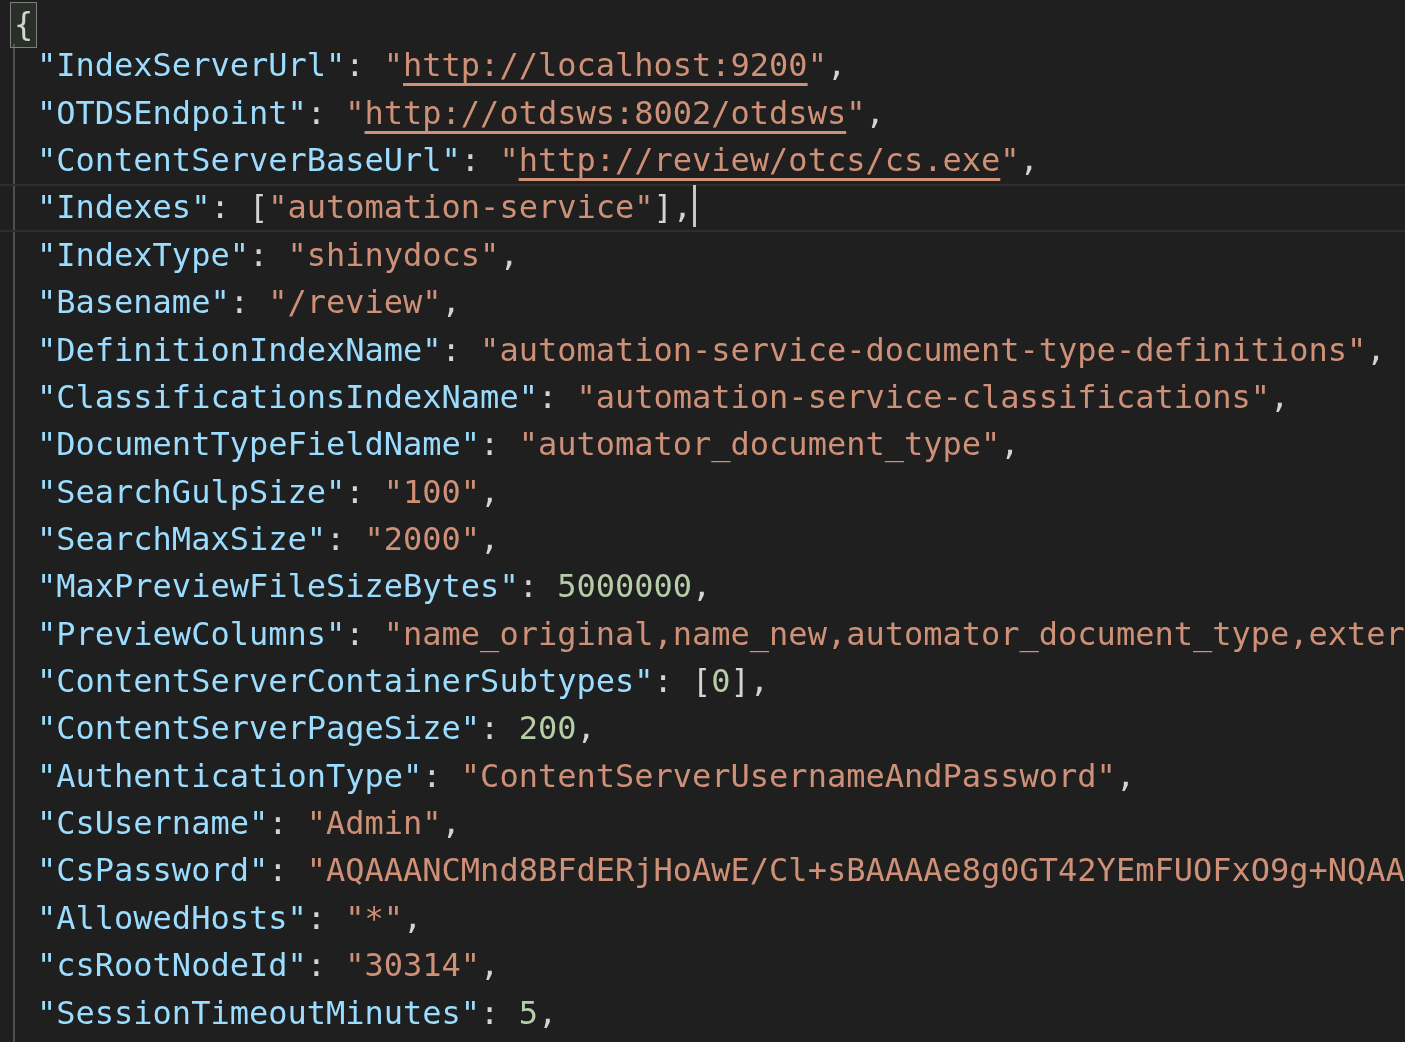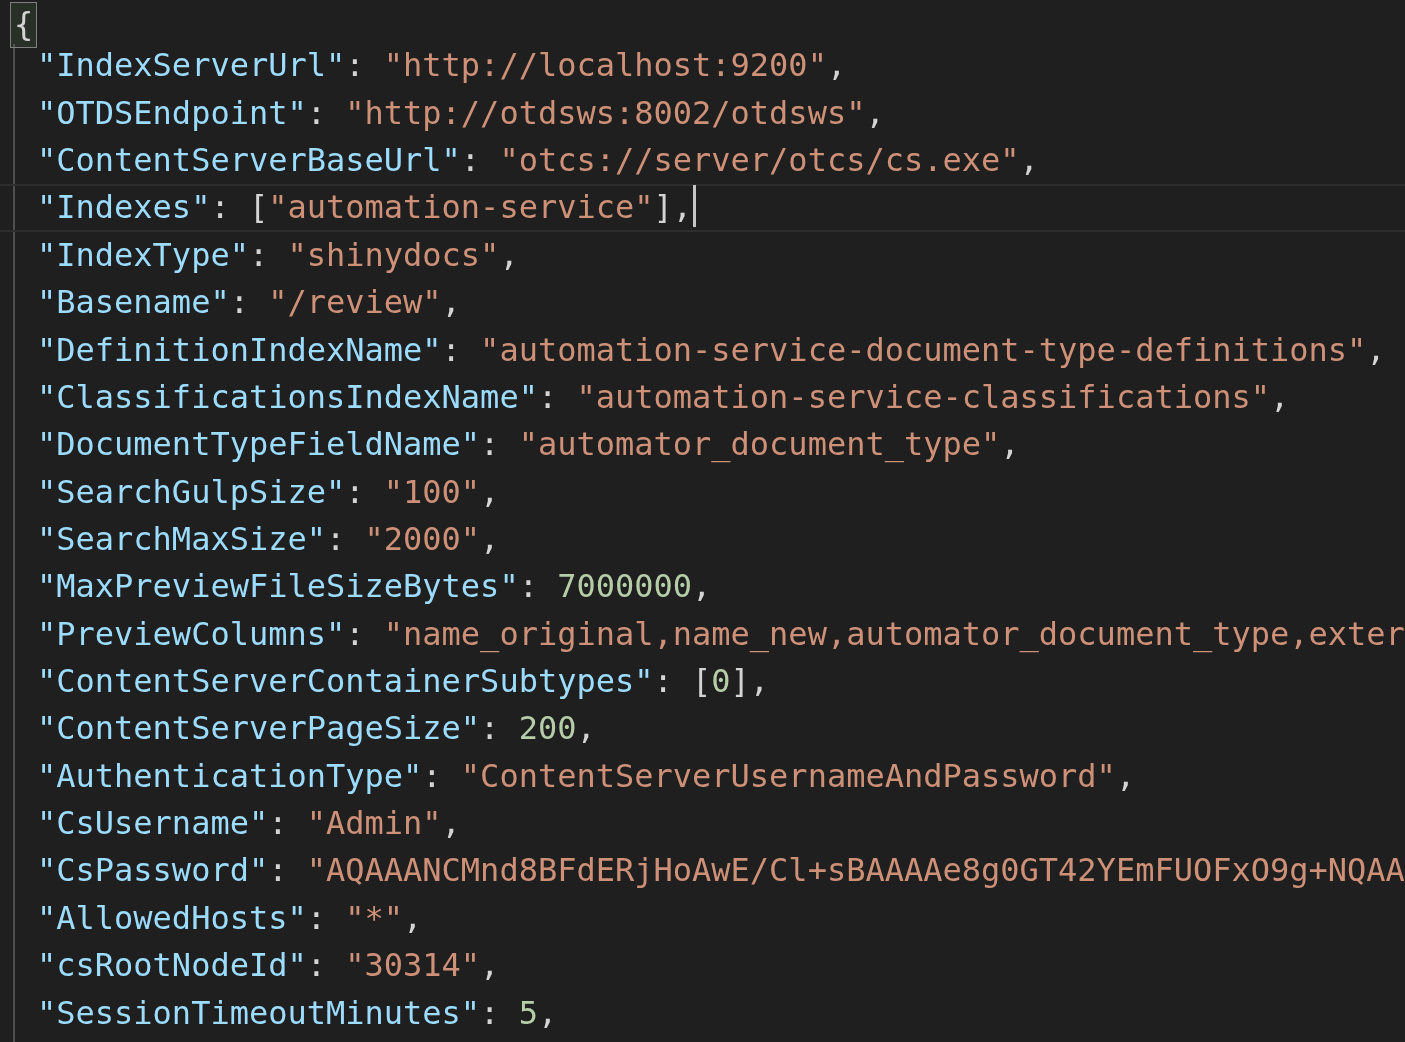--- a/index.html
+++ b/index.html
@@ -26,20 +26,21 @@
   .line.indent{padding-left:37px;}
   .line.active{
     box-shadow:inset 0 2px 0 var(--c-linehl), inset 0 -2px 0 var(--c-linehl);
   }
   .tok-key{color:var(--c-key);}
   .tok-str{color:var(--c-str);}
   .tok-num{color:var(--c-num);}
   .tok-punct{color:var(--c-punct);}
   .tok-link{
     color:var(--c-str);
+    text-decoration:underline;
     text-decoration-thickness:3px;
     text-underline-offset:7px;
   }
   .bracket-box{
     color:var(--c-punct);
     display:inline-block;height:40px;line-height:40px;vertical-align:-6px;
     border:1px solid var(--c-bracket-border);
     background:var(--c-bracket-bg);
     padding:1px 3px 3px 3px;margin-left:-4px;
   }
@@ -50,30 +51,30 @@
 </style>
 </head>
 <body>
 
 <div class="editor">
   <div class="indent-guide"></div>
   <div class="code">
       <div class="line"><span class="bracket-box">{</span></div>
       <div class="line indent"><span class="tok-key">"IndexServerUrl"</span><span class="tok-punct">: </span><span class="tok-str">"</span><span class="tok-link">http://localhost:9200</span><span class="tok-str">"</span><span class="tok-punct">,</span></div>
       <div class="line indent"><span class="tok-key">"OTDSEndpoint"</span><span class="tok-punct">: </span><span class="tok-str">"</span><span class="tok-link">http://otdsws:8002/otdsws</span><span class="tok-str">"</span><span class="tok-punct">,</span></div>
-      <div class="line indent"><span class="tok-key">"ContentServerBaseUrl"</span><span class="tok-punct">: </span><span class="tok-str">"</span><span class="tok-link">otcs://server/otcs/cs.exe</span><span class="tok-str">"</span><span class="tok-punct">,</span></div>
+      <div class="line indent"><span class="tok-key">"ContentServerBaseUrl"</span><span class="tok-punct">: </span><span class="tok-str">"</span><span class="tok-link">http://review/otcs/cs.exe</span><span class="tok-str">"</span><span class="tok-punct">,</span></div>
       <div class="line indent active"><span class="tok-key">"Indexes"</span><span class="tok-punct">: [</span><span class="tok-str">"automation-service"</span><span class="tok-punct">],</span><span class="cursor"></span></div>
       <div class="line indent"><span class="tok-key">"IndexType"</span><span class="tok-punct">: </span><span class="tok-str">"shinydocs"</span><span class="tok-punct">,</span></div>
       <div class="line indent"><span class="tok-key">"Basename"</span><span class="tok-punct">: </span><span class="tok-str">"/review"</span><span class="tok-punct">,</span></div>
       <div class="line indent"><span class="tok-key">"DefinitionIndexName"</span><span class="tok-punct">: </span><span class="tok-str">"automation-service-document-type-definitions"</span><span class="tok-punct">,</span></div>
       <div class="line indent"><span class="tok-key">"ClassificationsIndexName"</span><span class="tok-punct">: </span><span class="tok-str">"automation-service-classifications"</span><span class="tok-punct">,</span></div>
       <div class="line indent"><span class="tok-key">"DocumentTypeFieldName"</span><span class="tok-punct">: </span><span class="tok-str">"automator_document_type"</span><span class="tok-punct">,</span></div>
       <div class="line indent"><span class="tok-key">"SearchGulpSize"</span><span class="tok-punct">: </span><span class="tok-str">"100"</span><span class="tok-punct">,</span></div>
       <div class="line indent"><span class="tok-key">"SearchMaxSize"</span><span class="tok-punct">: </span><span class="tok-str">"2000"</span><span class="tok-punct">,</span></div>
-      <div class="line indent"><span class="tok-key">"MaxPreviewFileSizeBytes"</span><span class="tok-punct">: </span><span class="tok-num">7000000</span><span class="tok-punct">,</span></div>
+      <div class="line indent"><span class="tok-key">"MaxPreviewFileSizeBytes"</span><span class="tok-punct">: </span><span class="tok-num">5000000</span><span class="tok-punct">,</span></div>
       <div class="line indent"><span class="tok-key">"PreviewColumns"</span><span class="tok-punct">: </span><span class="tok-str">"name_original,name_new,automator_document_type,exter</span></div>
       <div class="line indent"><span class="tok-key">"ContentServerContainerSubtypes"</span><span class="tok-punct">: [</span><span class="tok-num">0</span><span class="tok-punct">],</span></div>
       <div class="line indent"><span class="tok-key">"ContentServerPageSize"</span><span class="tok-punct">: </span><span class="tok-num">200</span><span class="tok-punct">,</span></div>
       <div class="line indent"><span class="tok-key">"AuthenticationType"</span><span class="tok-punct">: </span><span class="tok-str">"ContentServerUsernameAndPassword"</span><span class="tok-punct">,</span></div>
       <div class="line indent"><span class="tok-key">"CsUsername"</span><span class="tok-punct">: </span><span class="tok-str">"Admin"</span><span class="tok-punct">,</span></div>
       <div class="line indent"><span class="tok-key">"CsPassword"</span><span class="tok-punct">: </span><span class="tok-str">"AQAAANCMnd8BFdERjHoAwE/Cl+sBAAAAe8g0GT42YEmFUOFxO9g+NQAA</span></div>
       <div class="line indent"><span class="tok-key">"AllowedHosts"</span><span class="tok-punct">: </span><span class="tok-str">"*"</span><span class="tok-punct">,</span></div>
       <div class="line indent"><span class="tok-key">"csRootNodeId"</span><span class="tok-punct">: </span><span class="tok-str">"30314"</span><span class="tok-punct">,</span></div>
       <div class="line indent"><span class="tok-key">"SessionTimeoutMinutes"</span><span class="tok-punct">: </span><span class="tok-num">5</span><span class="tok-punct">,</span></div>
     </div>

